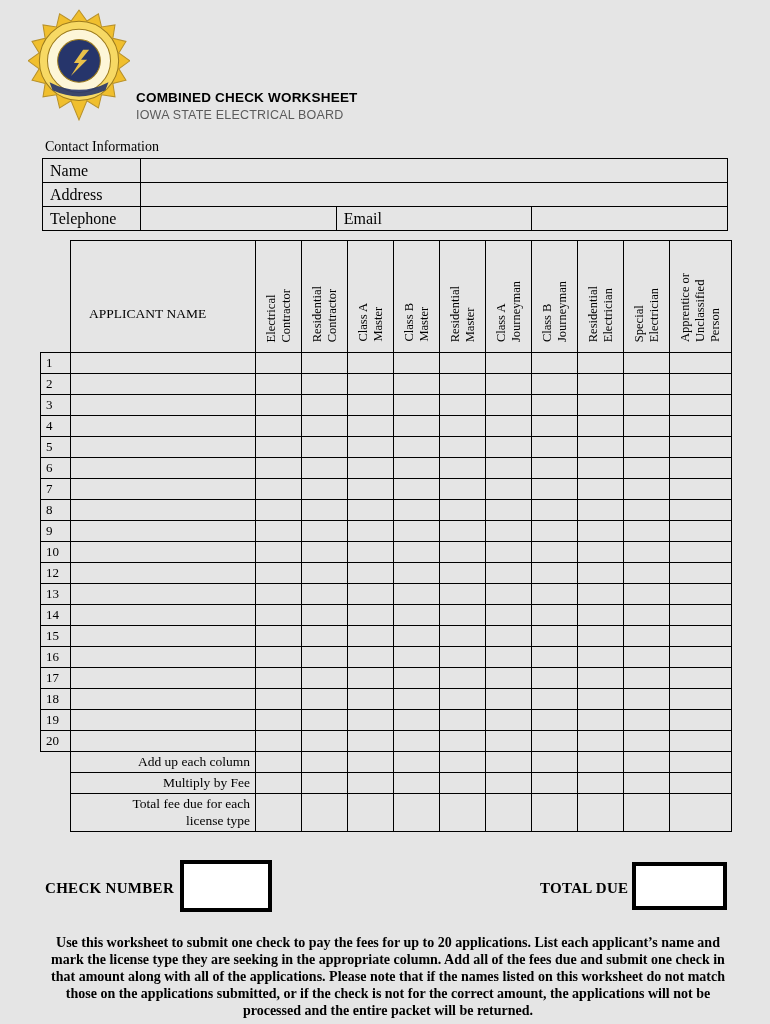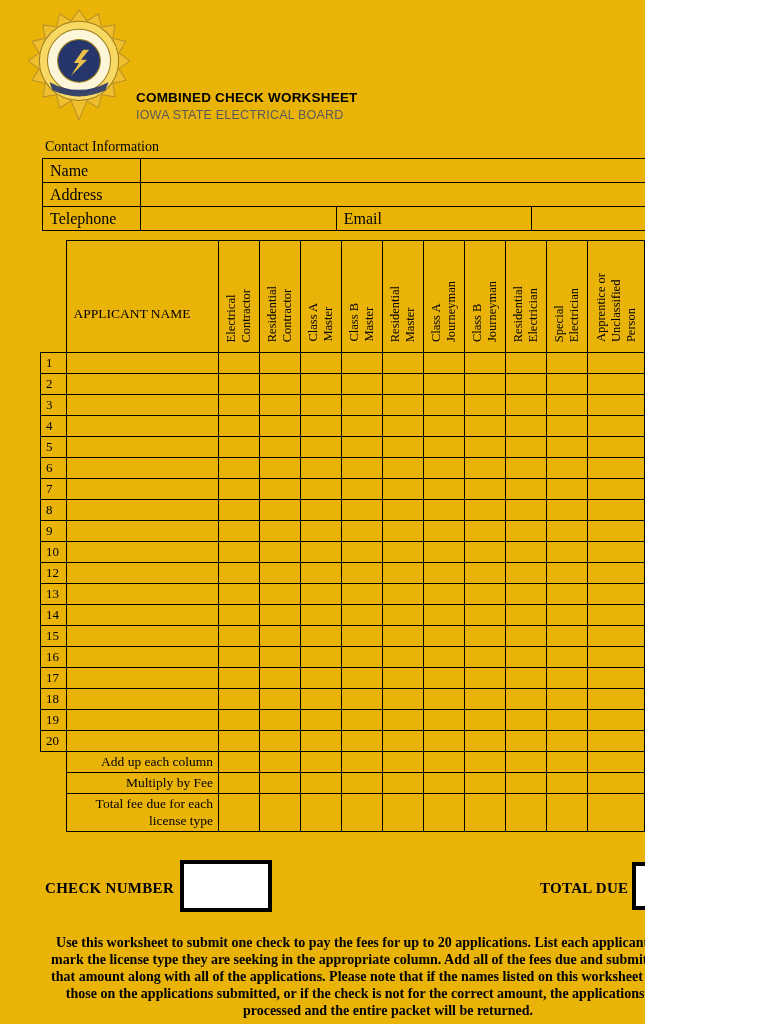--- a/index.html
+++ b/index.html
@@ -1,21 +1,21 @@
 <!DOCTYPE html>
 <html><head>
 <meta charset="utf-8">
 <style>
   * { box-sizing: border-box; }
   html, body { margin: 0; padding: 0; background: #ffffff; }
   .page {
     position: relative;
-    width: 645px;
+    width: 770px;
     height: 1024px;
-    background: #eab308;
+    background: #e5e5e5;
     font-family: "Liberation Serif", serif;
     color: #000;
     overflow: hidden;
   }
 
   
   .masthead-logo { position: absolute; left: 28px; top: 8px; width: 102px; height: 122px; }
   .masthead-text { position: absolute; left: 136px; top: 90px; font-family: "Liberation Sans", sans-serif; }
   .masthead-title { font-weight: bold; font-size: 13.5px; letter-spacing: 0.2px; color: #000; }
   .masthead-subtitle { font-size: 12.5px; color: #5a5a5a; margin-top: 3px; letter-spacing: 0.2px; }
@@ -36,21 +36,21 @@
   .vert {
     display: inline-block;
     writing-mode: vertical-rl;
     transform: rotate(180deg);
     white-space: pre-line;
     font-size: 12.5px;
     line-height: 1.18;
     text-align: left;
     max-height: 102px;
   }
-  th.applicant-head { vertical-align: bottom; text-align: left; padding: 0 0 30px 6px; font-size: 13.5px; }
+  th.applicant-head { vertical-align: bottom; text-align: left; padding: 0 0 30px 18px; font-size: 13.5px; }
   td.num { height: 21px; font-size: 13px; text-align: left; padding-left: 5px; }
   td.name-cell, td.mark { height: 21px; }
   td.sum-label { font-size: 13.5px; text-align: right; padding-right: 5px; white-space: pre-line; line-height: 1.25; margin-left: 38px; }
   tr.tall td { height: 38px; }
 
   
   .check-number-label { position: absolute; left: 45px; top: 880px; font-size: 15px; font-weight: bold; letter-spacing: 0.3px; }
   .check-number-box { position: absolute; left: 180px; top: 860px; width: 92px; height: 52px; border: 4px solid #000; background: #fff; }
   .total-due-label { position: absolute; left: 540px; top: 880px; font-size: 15px; font-weight: bold; letter-spacing: 0.3px; text-align: center; }
   .total-due-box { position: absolute; left: 632px; top: 862px; width: 95px; height: 48px; border: 4px solid #000; background: #fff; }

